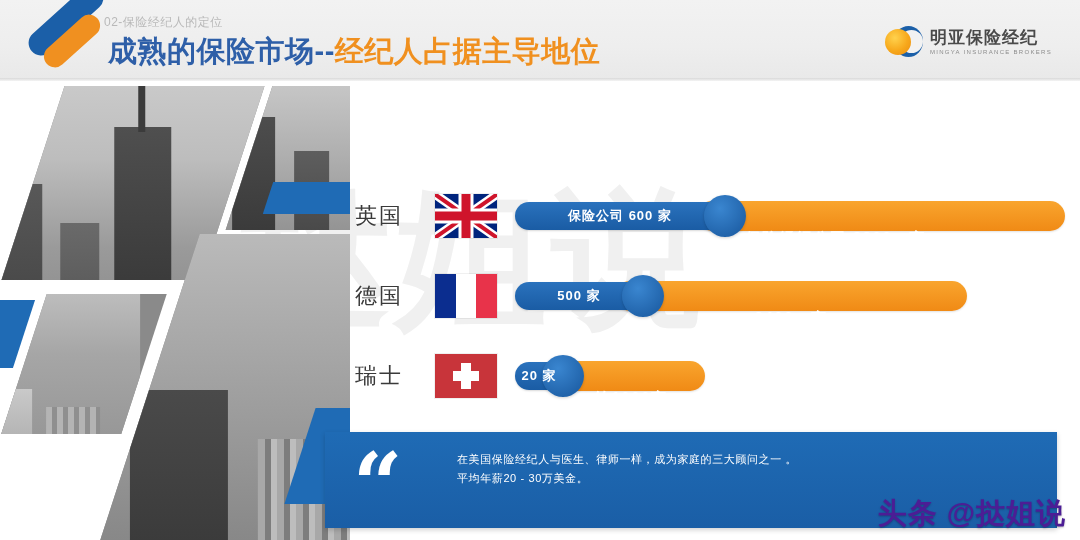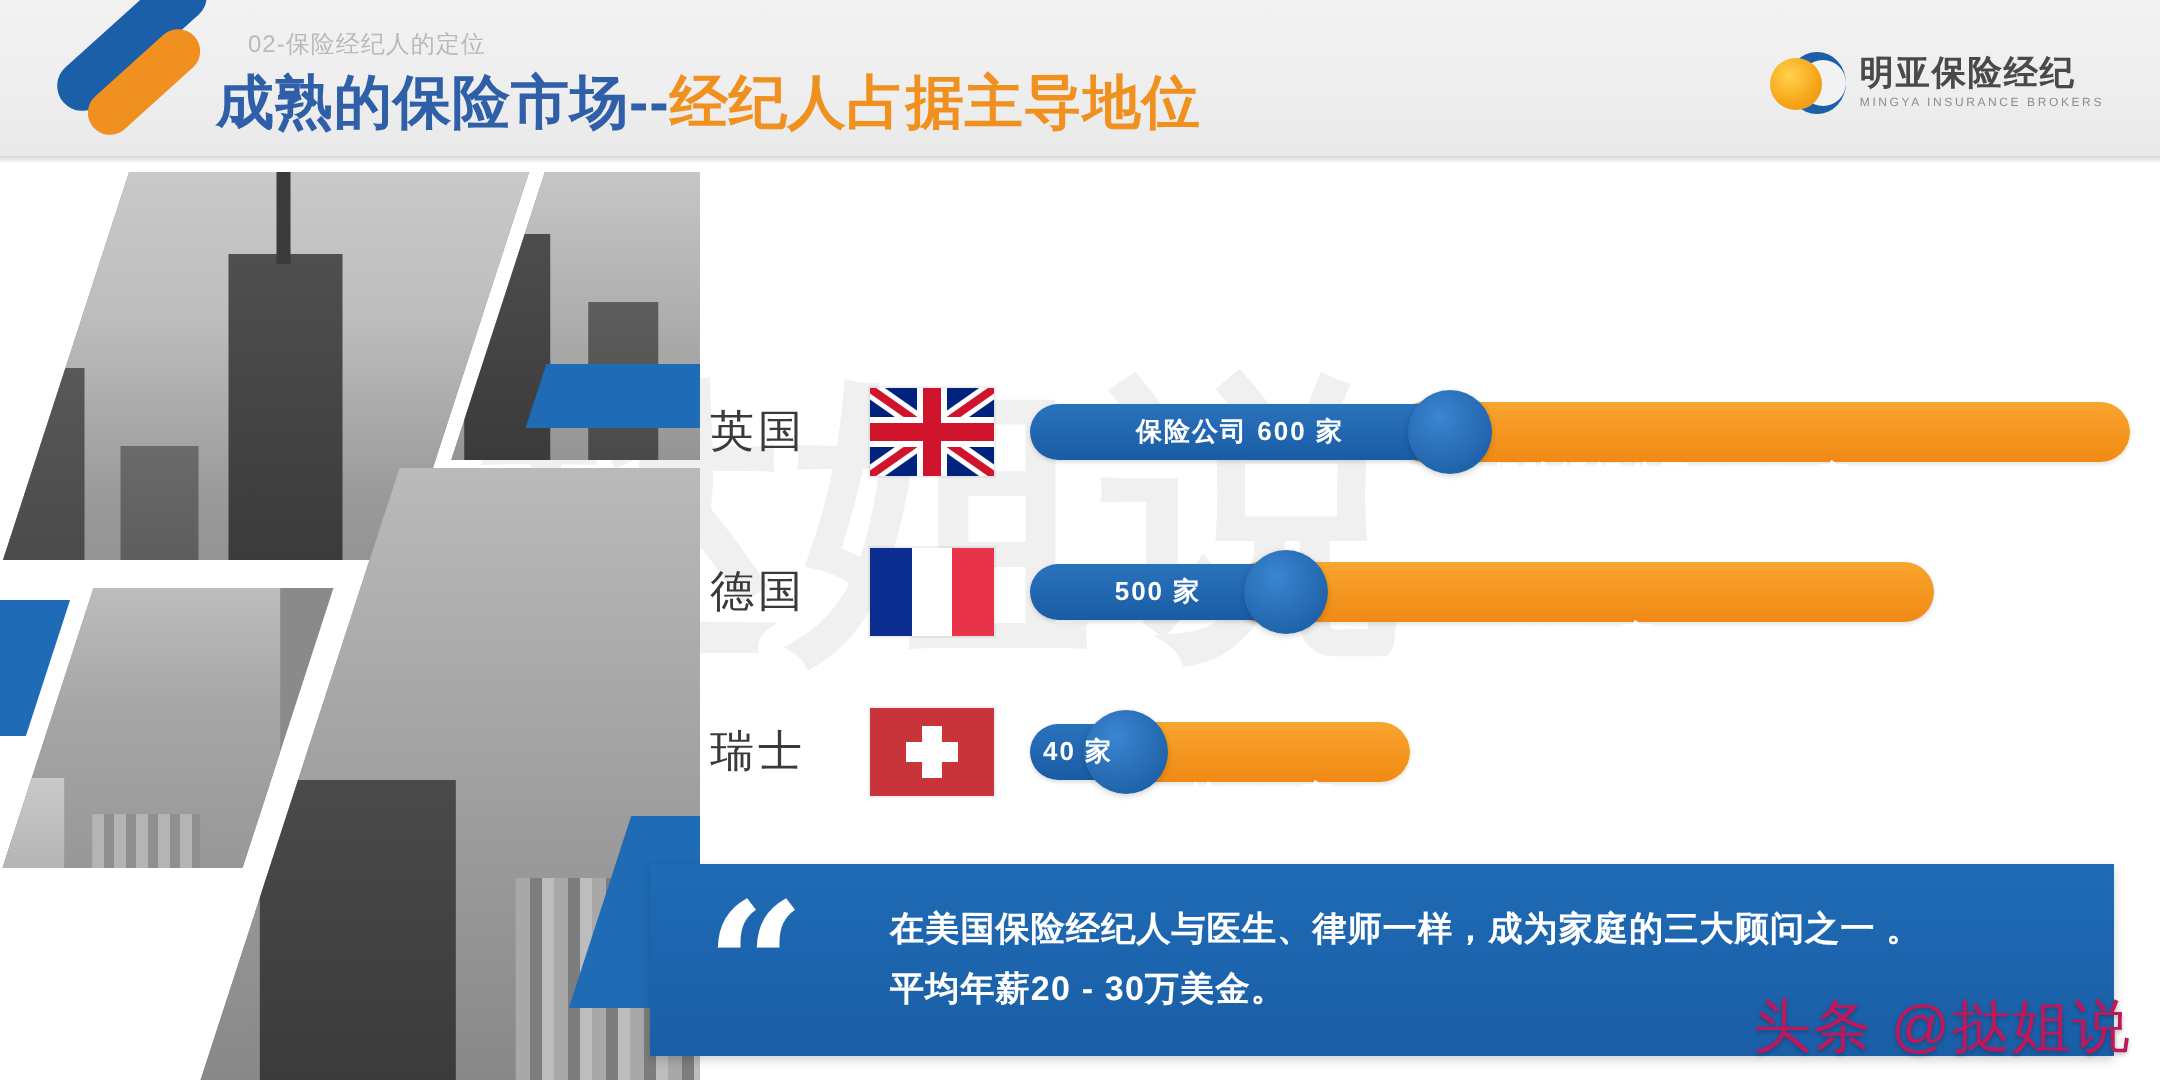--- a/index.html
+++ b/index.html
@@ -32,21 +32,21 @@
   .swoosh .bar-blue{
     width:92px;height:25px;background:#1b5fa8;
     left:2px;top:14px;transform:rotate(-42deg);
   }
   .swoosh .bar-orange{
     width:68px;height:22px;background:#f09020;
     left:20px;top:36px;transform:rotate(-42deg);
   }
 
   .eyebrow{
-    position:absolute;left:124px;top:14px;
+    position:absolute;left:104px;top:14px;
     font-size:12px;color:#b9b9b9;letter-spacing:.5px;
     white-space:nowrap;
     text-align:center;
   }
   .slide-title{
     position:absolute;left:108px;top:32px;
     font-size:29px;font-weight:bold;white-space:nowrap;
     letter-spacing:.5px;
   }
   .title-blue{color:#2e5fa8;}
@@ -215,28 +215,28 @@
     background:linear-gradient(180deg,#1f6bb5,#1a5ea6);
     box-shadow:0 2px 5px rgba(0,0,0,.18);
   }
   .quote-mark{
     position:absolute;left:28px;top:18px;
     font-size:86px;line-height:.8;color:#ffffff;
     font-family:"DejaVu Serif",serif;font-weight:bold;
     user-select:none;
   }
   .quote-lines{
-    position:absolute;left:120px;top:18px;right:20px;
-    color:#ffffff;font-size:17px;line-height:1.75;letter-spacing:.6px;font-weight:bold;
+    position:absolute;left:132px;top:18px;right:20px;
+    color:#ffffff;font-size:11px;line-height:1.75;letter-spacing:.6px;
   }
 
   
   .wm-corner{
     position:absolute;right:14px;bottom:6px;
-    font-size:29px;font-weight:normal;color:#be185d;
+    font-size:29px;font-weight:bold;color:#4c1d95;
     white-space:nowrap;letter-spacing:1px;text-shadow:0 1px 2px rgba(0,0,0,.25);
   }
 </style>
 </head>
 <body>
 
 <div id="slide">
 
   <div class="wm-big">挞姐说</div>
 
@@ -330,21 +330,21 @@
       <div class="flag flag-ch">
         <span class="cv"></span>
           <span class="chh"></span>
       </div>
       <div class="bars" style="width:540px;">
         <div class="orange-bar" style="left:42px;width:148px;justify-content:center;">
           <span class="orange-label">约1000家</span>
         </div>
         <div class="blue-pill" style="left:0;width:48px;">
           <span class="blue-bulb" style="left:48px;"></span>
-          <span class="blue-label">40  家</span>
+          <span class="blue-label">20  家</span>
         </div>
       </div>
     </div>
 
   </div>
 
   <div class="quote">
     <div class="quote-mark">“</div>
     <div class="quote-lines">
       <div>在美国保险经纪人与医生、律师一样，成为家庭的三大顾问之一 。</div>

